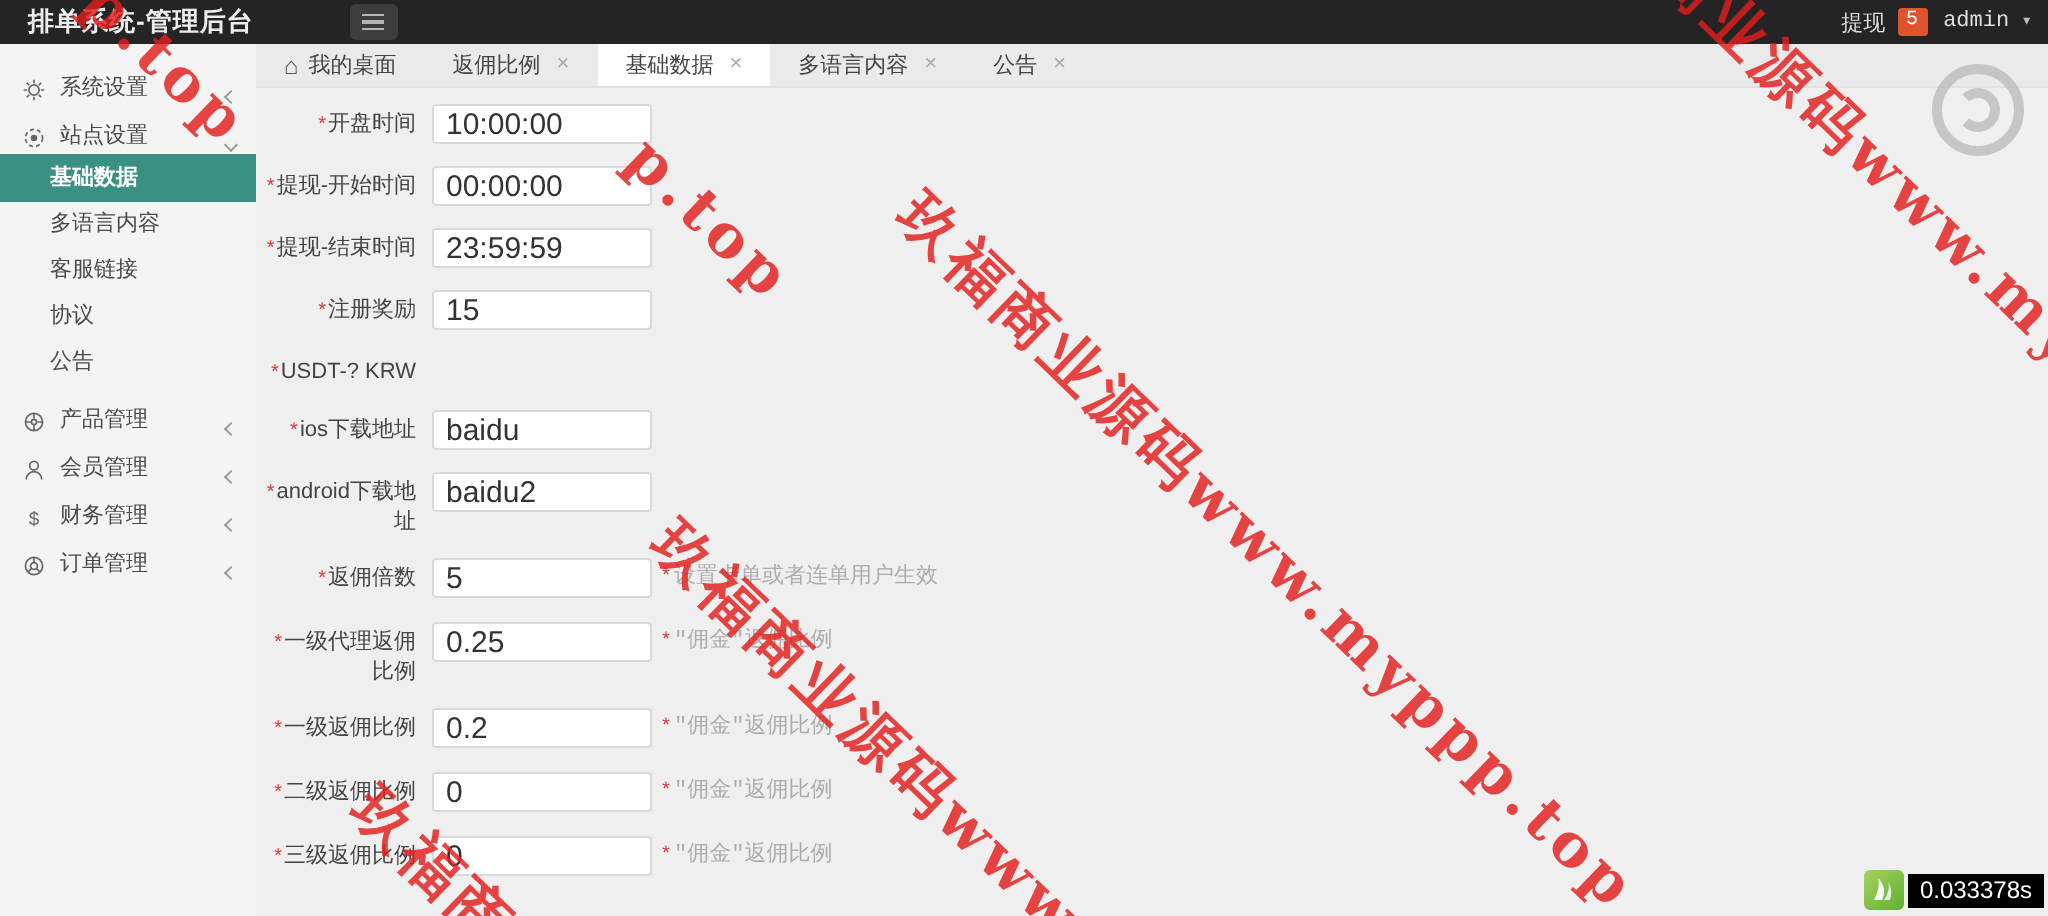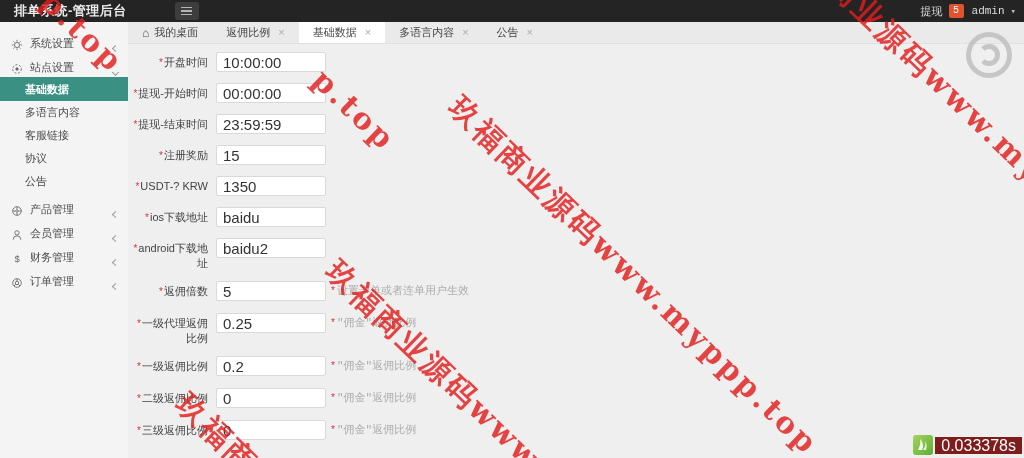--- a/index.html
+++ b/index.html
@@ -46,21 +46,21 @@
   .f-label { width:80px; text-align:right; font-size:11px; color:#444; line-height:14px; padding-top:3px; }
   .req { color:#d9363e; margin-right:1px; font-size:10px; }
   .f-input { width:110px; height:20px; margin-left:8px; border:1px solid #d9d9d9; border-radius:2px;
              background:#fff; font-size:15px; color:#333; padding:0 6px; font-family:"Liberation Sans",sans-serif; }
   .f-hint { margin-left:4px; font-size:11px; color:#acacac; line-height:20px; white-space:nowrap;font-family:Liberation Mono, monospace; }
   .f-hint .req { font-size:10px; }
 
   
   .runtime { position:absolute; right:2px; bottom:3px; display:flex; align-items:center; z-index:6; }
   .tp-logo { width:20px; height:20px; border-radius:3px; background:linear-gradient(135deg,#a6d35f,#5fae33); display:flex; align-items:center; justify-content:center; }
-  .time-label { background:#7f1d1d; color:#fff; font-size:16px; height:17px; line-height:17px; padding:0 6px; margin-left:2px; }
+  .time-label { background:#000000; color:#fff; font-size:12px; height:17px; line-height:17px; padding:0 6px; margin-left:2px; }
 
   
   .wm-layer { position:absolute; left:0; top:0; width:1024px; height:458px; overflow:hidden;
               pointer-events:none; z-index:9; }
   .wm { position:absolute; white-space:nowrap; font-family:"DejaVu Serif", serif; font-weight:bold;
         font-size:30px; letter-spacing:3px; color:#e31d1d; opacity:.82; transform:rotate(44deg); transform-origin:0 0; }
   .wm-logo { position:absolute; left:966px; top:32px; width:46px; height:46px; border:5px solid #b9b9b9;
              border-radius:50%; opacity:.75; display:flex; align-items:center; justify-content:center; }
   .wm-logo-inner { width:22px; height:22px; border:5px solid #b9b9b9; border-radius:50%; border-left-color:transparent; }
 </style>
@@ -189,21 +189,20 @@
       <div class="form-row">
         <div class="f-label"><span class="req">*</span><span>提现-结束时间</span></div>
         <input class="f-input" type="text" value="23:59:59" style="">
       </div>
       <div class="form-row">
         <div class="f-label"><span class="req">*</span><span>注册奖励</span></div>
         <input class="f-input" type="text" value="15" style="">
       </div>
       <div class="form-row">
         <div class="f-label"><span class="req">*</span><span>USDT-? KRW</span></div>
-        <input class="f-input" type="text" value="1350" style="">
       </div>
       <div class="form-row">
         <div class="f-label"><span class="req">*</span><span>ios下载地址</span></div>
         <input class="f-input" type="text" value="baidu" style="">
       </div>
       <div class="form-row">
         <div class="f-label"><span class="req">*</span><span>android下载地址</span></div>
         <input class="f-input" type="text" value="baidu2" style="">
       </div>
       <div class="form-row">

